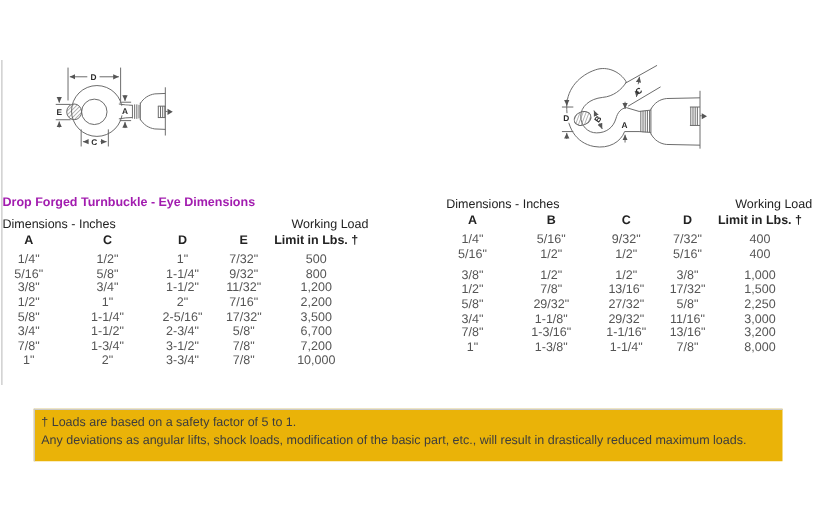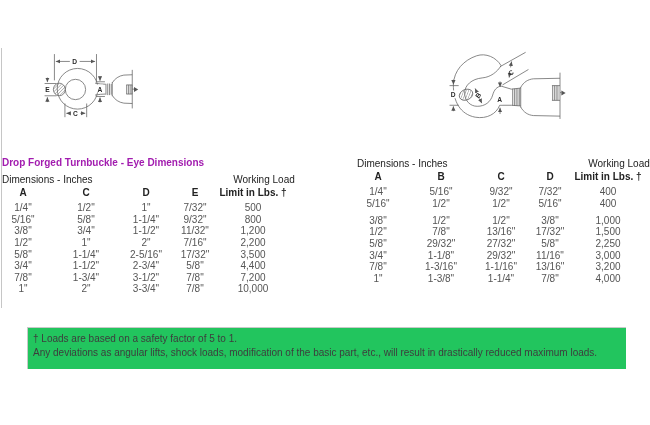--- a/index.html
+++ b/index.html
@@ -15,21 +15,21 @@
   .dims-label{position:absolute;left:0;white-space:nowrap}
   .wll-label{position:absolute;left:224px;width:76px;display:flex;justify-content:center;white-space:nowrap}
   .t-cols{display:flex;height:12px;font-size:10px;font-weight:bold;color:#222}
   .t-body{margin-top:3px}
   .t-row{display:flex;height:11.65px}
   .cell{display:flex;justify-content:center;align-items:flex-start;white-space:nowrap;
         font-size:10px;color:#555}
   .t-cols .cell{color:#222;font-weight:bold}
   .c1{width:42px}.c2{width:84px}.c3{width:36px}.c4{width:62px}.c5{width:54px}
   .hook .t-body .t-row:nth-child(2){margin-bottom:5.5px}
-  .footnotes{position:absolute;left:27px;top:327px;width:593px;background:#22c55e;
+  .footnotes{position:absolute;left:27px;top:327px;width:593px;background:#eab308;
              border-top:1px solid #c9c9c9;border-left:1px solid #c9c9c9;
              padding:4px 0 10px 5px}
   .fn-line{font-size:10px;line-height:13.5px;color:#3d3d3d;white-space:nowrap}
 </style>
 </head>
 <body>
 
 <div class="vline"></div>
 
 <svg class="diagram" style="left:0;top:46px" width="200" height="108" viewBox="0 46 200 154">
@@ -184,21 +184,21 @@
       <span class="cell c2">1-1/4"</span>
       <span class="cell c3">2-5/16"</span>
       <span class="cell c4">17/32"</span>
       <span class="cell c5">3,500</span>
     </div>
       <div class="t-row">
       <span class="cell c1">3/4"</span>
       <span class="cell c2">1-1/2"</span>
       <span class="cell c3">2-3/4"</span>
       <span class="cell c4">5/8"</span>
-      <span class="cell c5">4,400</span>
+      <span class="cell c5">6,700</span>
     </div>
       <div class="t-row">
       <span class="cell c1">7/8"</span>
       <span class="cell c2">1-3/4"</span>
       <span class="cell c3">3-1/2"</span>
       <span class="cell c4">7/8"</span>
       <span class="cell c5">7,200</span>
     </div>
       <div class="t-row">
       <span class="cell c1">1"</span>
@@ -270,21 +270,21 @@
       <span class="cell c2">1-3/16"</span>
       <span class="cell c3">1-1/16"</span>
       <span class="cell c4">13/16"</span>
       <span class="cell c5">3,200</span>
     </div>
       <div class="t-row">
       <span class="cell c1">1"</span>
       <span class="cell c2">1-3/8"</span>
       <span class="cell c3">1-1/4"</span>
       <span class="cell c4">7/8"</span>
-      <span class="cell c5">4,000</span>
+      <span class="cell c5">8,000</span>
     </div>
     </div>
 </div>
 
 <div class="footnotes">
   <div class="fn-line">† Loads are based on a safety factor of 5 to 1.</div>
   <div class="fn-line">Any deviations as angular lifts, shock loads, modification of the basic part, etc., will result in drastically reduced maximum loads.</div>
 </div>
 
 </body></html>

